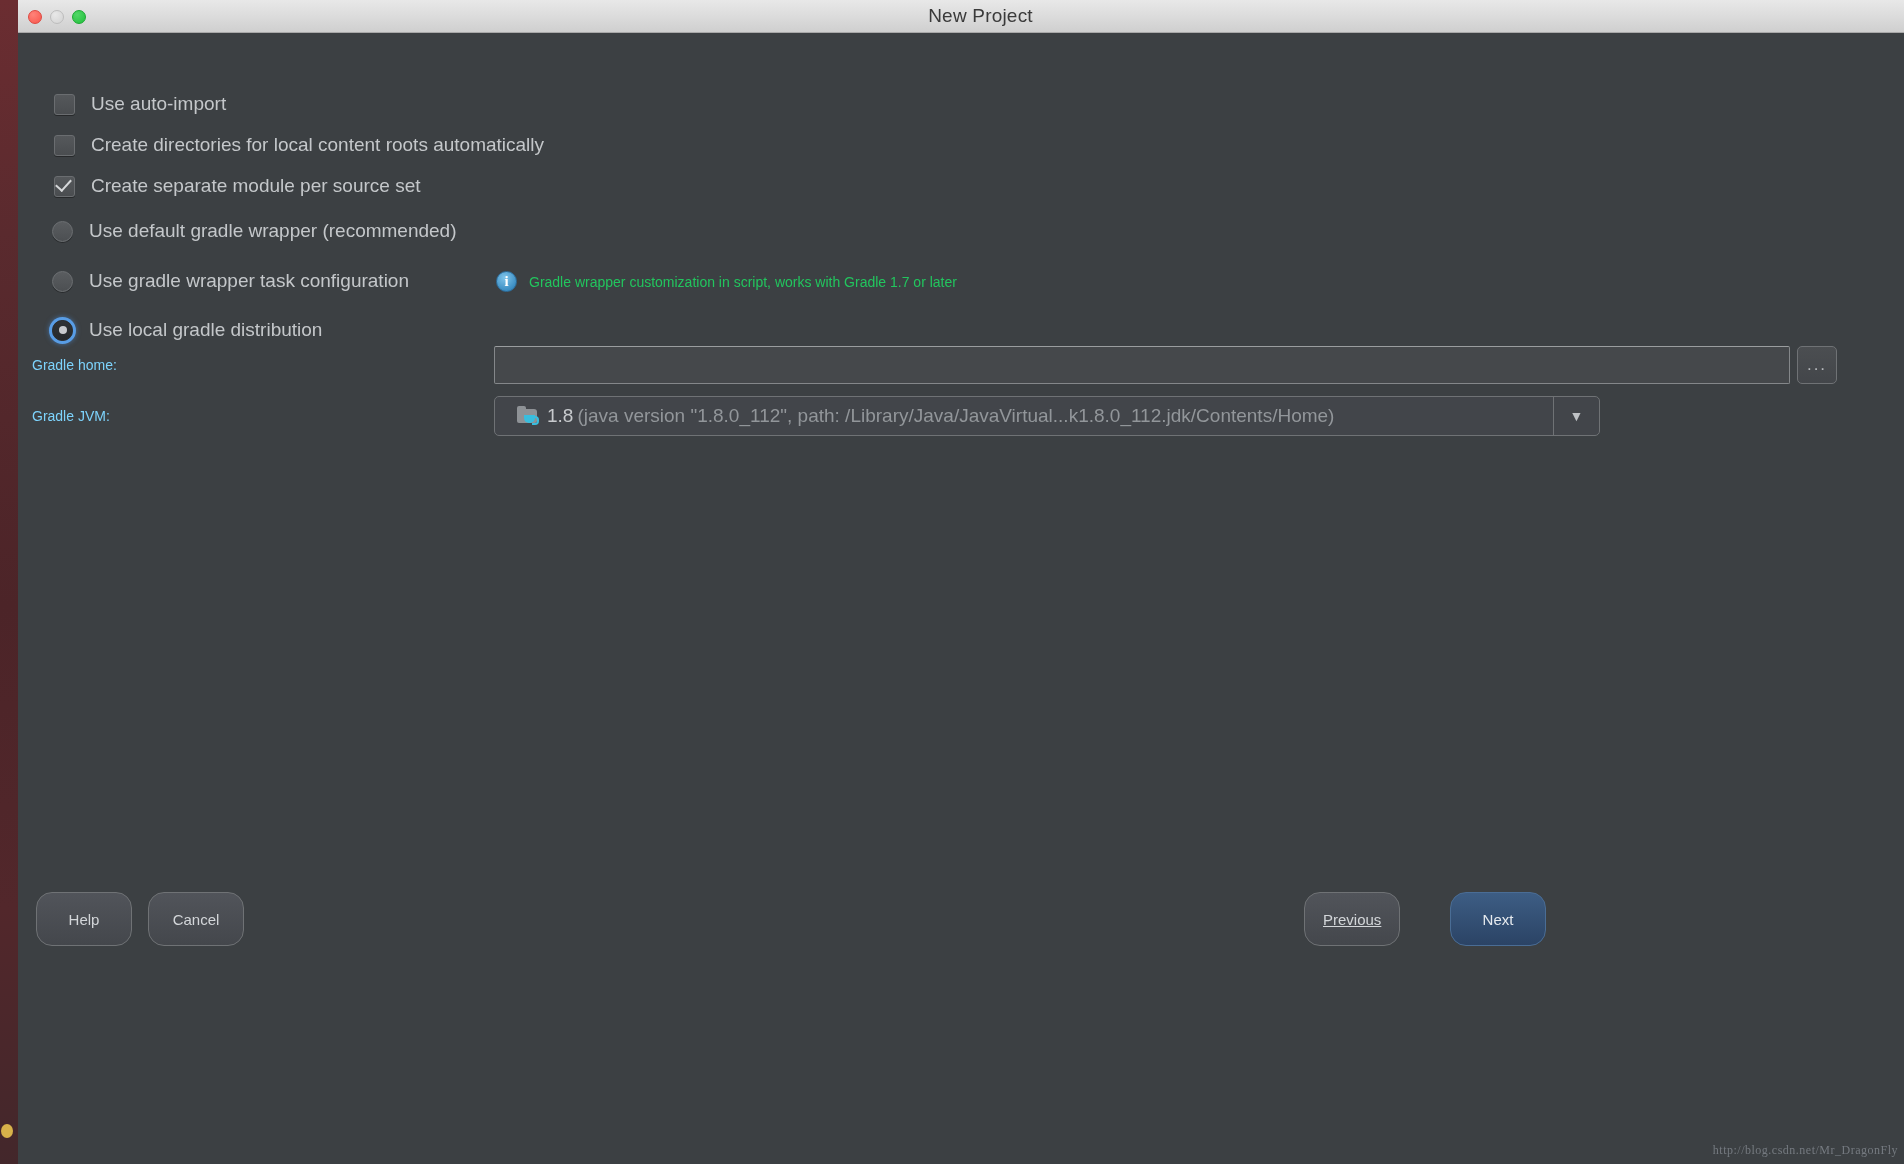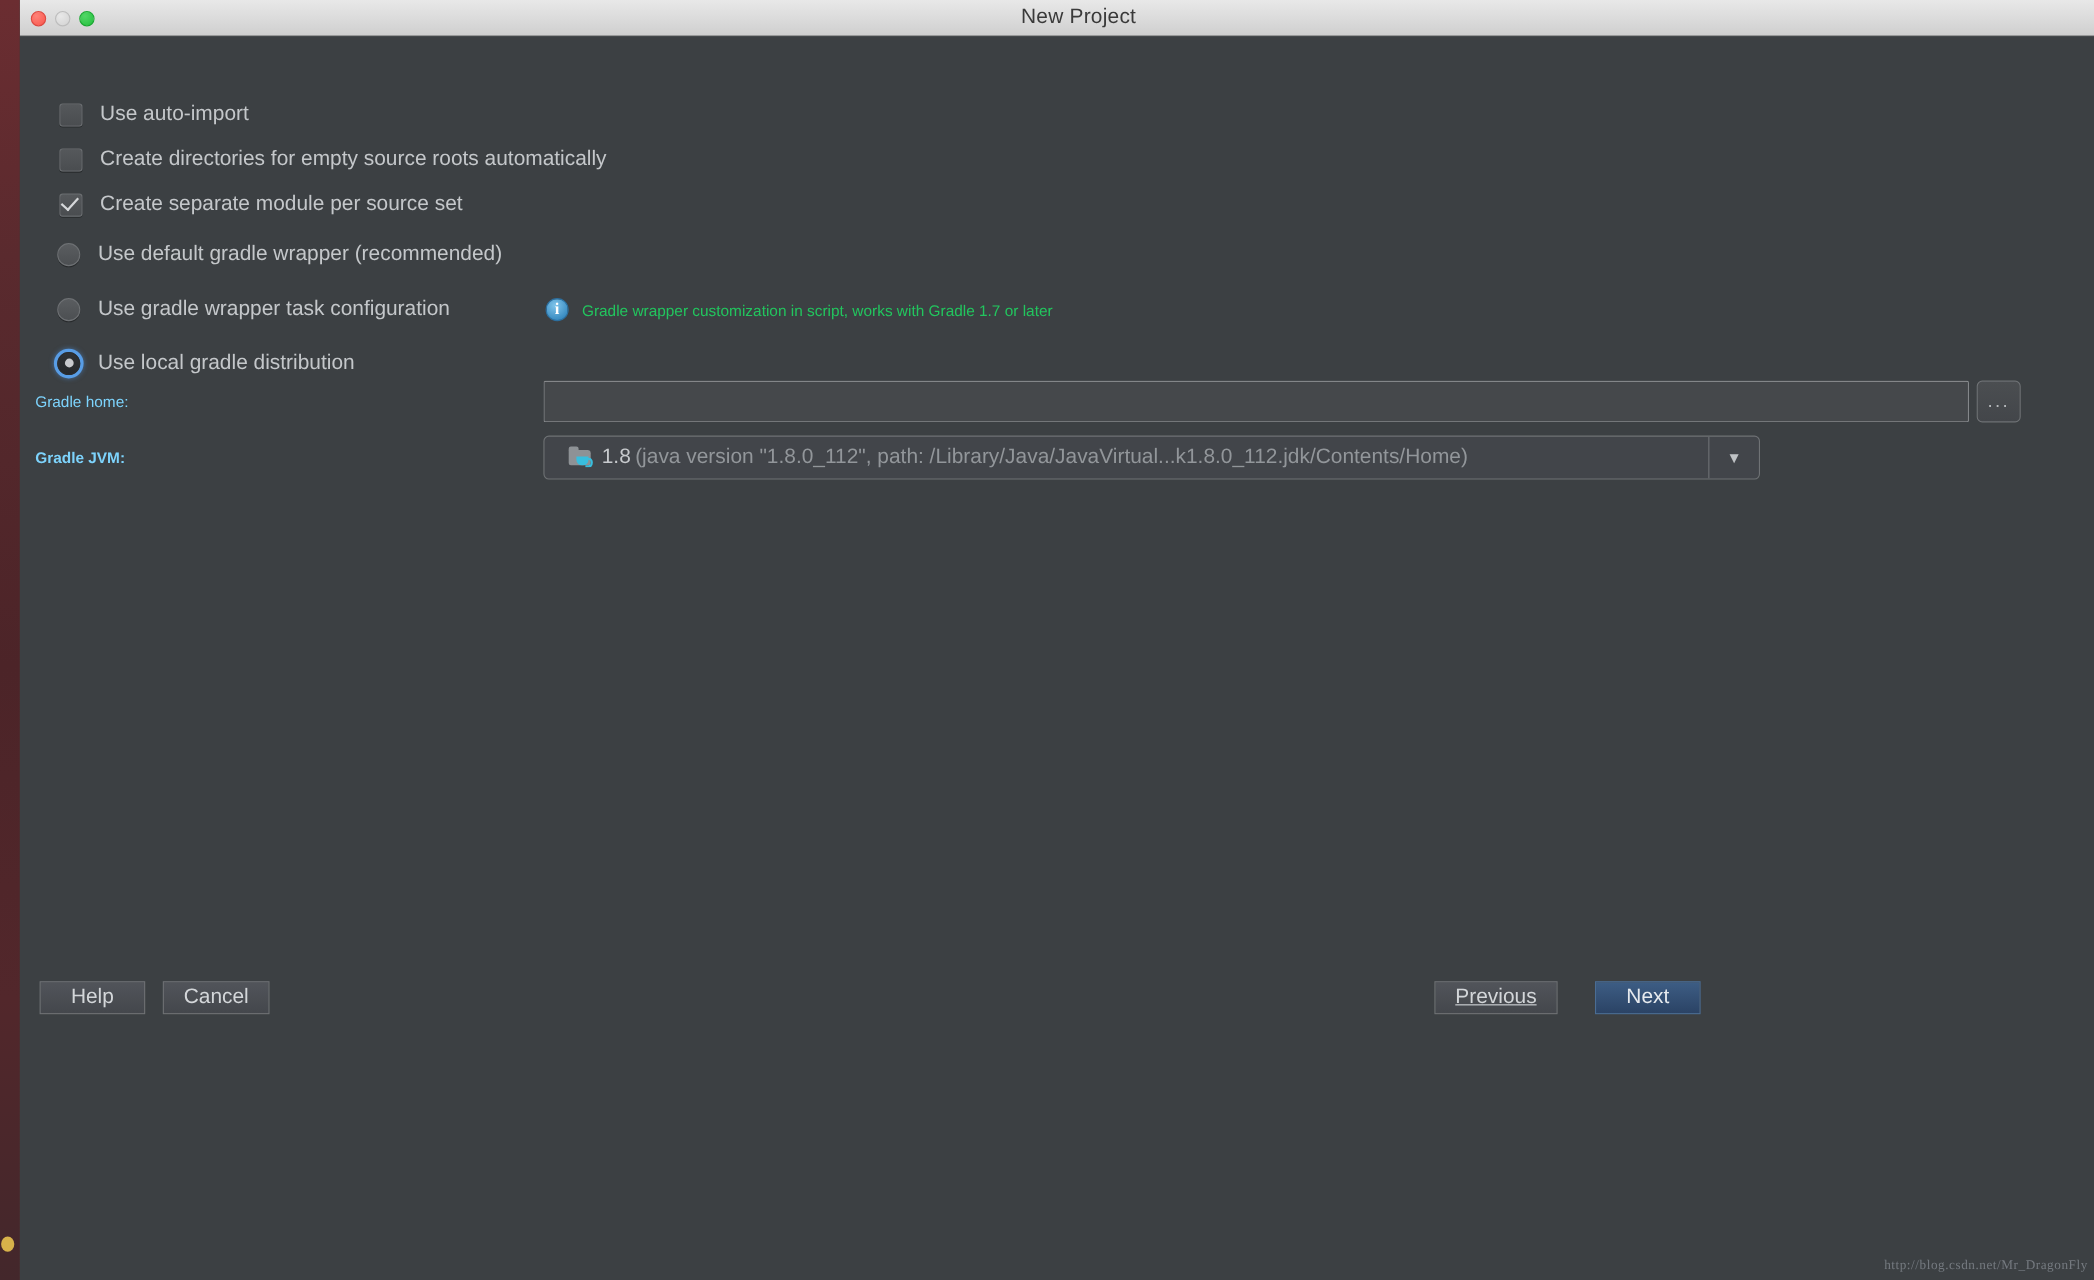--- a/index.html
+++ b/index.html
@@ -278,28 +278,28 @@
     display: flex;
     align-items: center;
     justify-content: center;
     color: #bfc2c5;
     font-size: 14px;
     flex: none;
   }
 
   
   .btn {
-    height: 30px;
+    height: 54px;
     min-width: 96px;
     padding: 0 18px;
     background: linear-gradient(180deg,#51545a 0%,#44474c 100%);
     border: 1px solid #6f7275;
-    border-radius: 0;
+    border-radius: 16px;
     color: #d3d6d9;
-    font-size: 19px;
+    font-size: 15px;
     display: flex;
     align-items: center;
     justify-content: center;
     position: absolute;
   }
   .btn.default {
     background: linear-gradient(180deg,#3d5d84 0%,#2b4365 100%);
     border-color: #4a6d95;
     color: #e6eaee;
   }
@@ -336,21 +336,21 @@
 
     <div class="body">
 
       <div class="opt-row" style="left:36px; top:57px;">
         <div class="cbox"></div>
         <div class="opt-label">Use auto-import</div>
       </div>
 
       <div class="opt-row" style="left:36px; top:98px;">
         <div class="cbox"></div>
-        <div class="opt-label">Create directories for empty source roots automatically</div>
+        <div class="opt-label">Create directories for local content roots automatically</div>
       </div>
 
       <div class="opt-row" style="left:34px; top:184px;">
         <div class="radio"><span class="dot"></span></div>
         <div class="opt-label">Use default gradle wrapper (recommended)</div>
       </div>
 
       <div class="opt-row" style="left:36px; top:139px;">
         <div class="cbox checked">
             <span class="tick"></span>
@@ -375,21 +375,21 @@
         <div class="hint-text">Gradle wrapper customization in script, works with Gradle 1.7 or later</div>
       </div>
 
       <div class="field-row" style="left:14px; top:313px; width:1850px;">
         <div class="field-label" style="width:462px;">Gradle home:</div>
         <div class="textfield" style="width:1296px;" placeholder=""></div>
         <div class="browse-btn">...</div>
       </div>
 
       <div class="field-row" style="left:14px; top:363px; width:1850px;">
-        <div class="field-label" style="width:462px;font-weight:bold;">Gradle JVM:</div>
+        <div class="field-label" style="width:462px;">Gradle JVM:</div>
         <div class="combo" style="width:1106px;">
           <div class="combo-value">
             <span class="jdk-icon">
               <span class="folder"></span>
                 <span class="cup"></span>
             </span>
             <span class="jvm-version">1.8</span>
             <span class="jvm-detail">(java version "1.8.0_112", path: /Library/Java/JavaVirtual...k1.8.0_112.jdk/Contents/Home)</span>
           </div>
           <div class="combo-arrow">▼</div>

